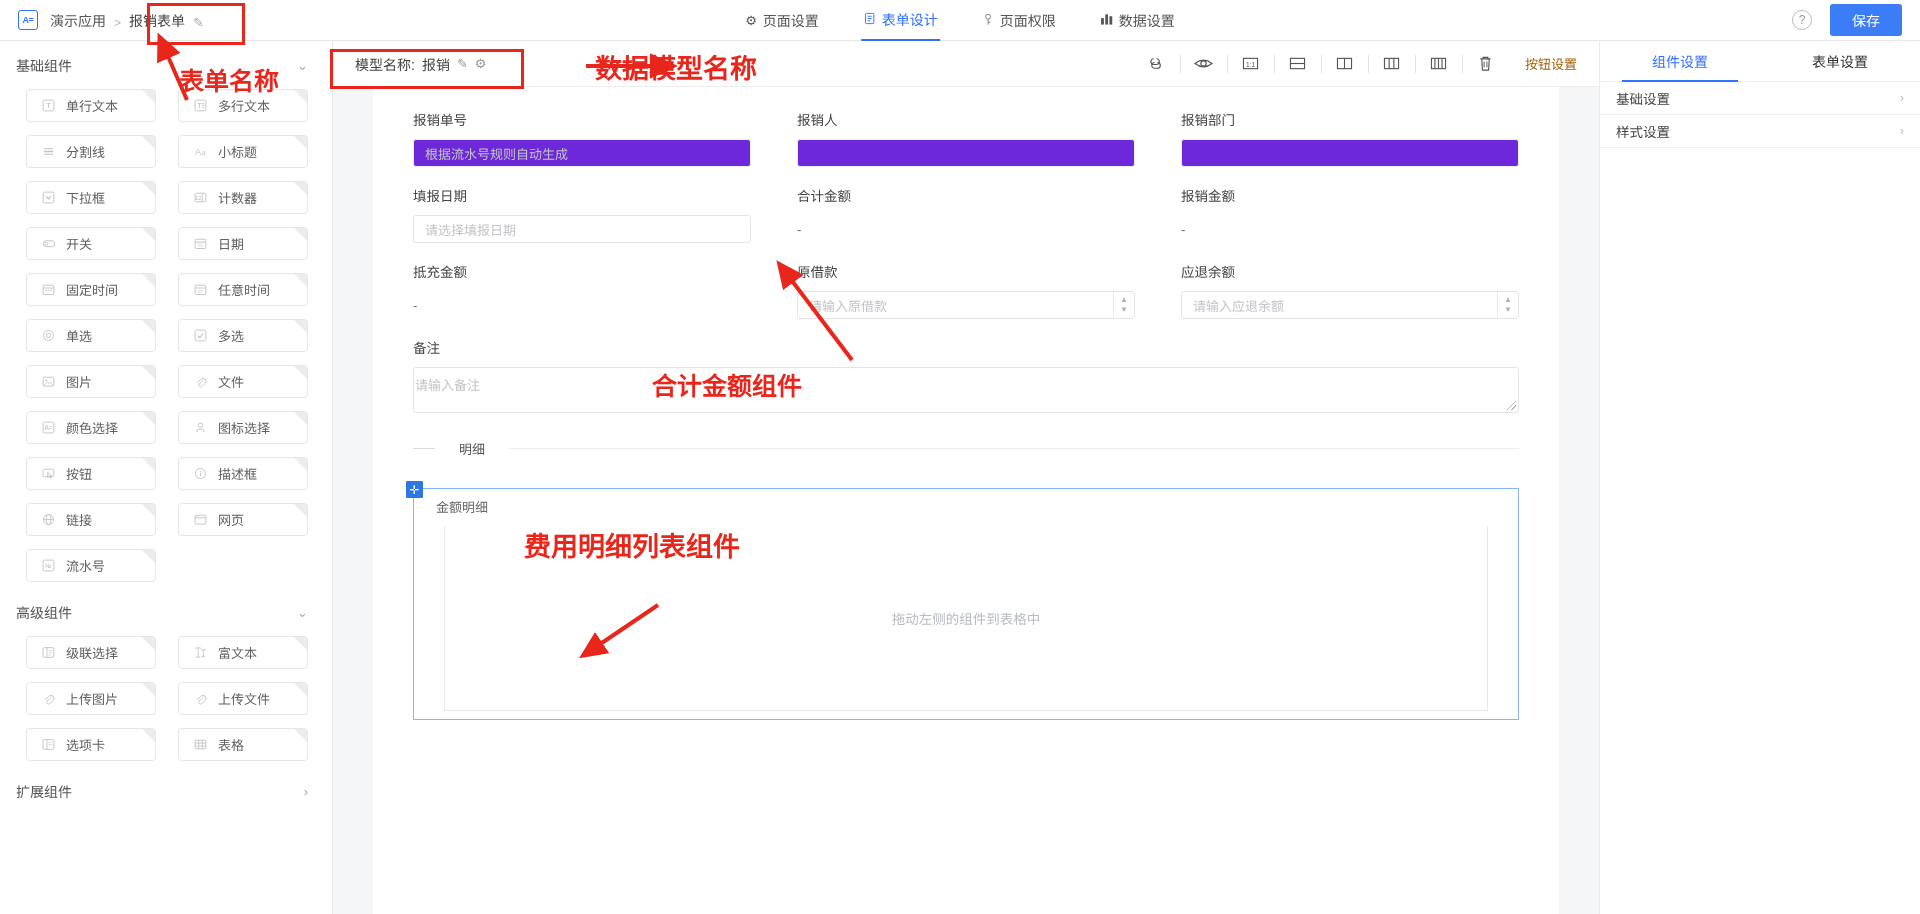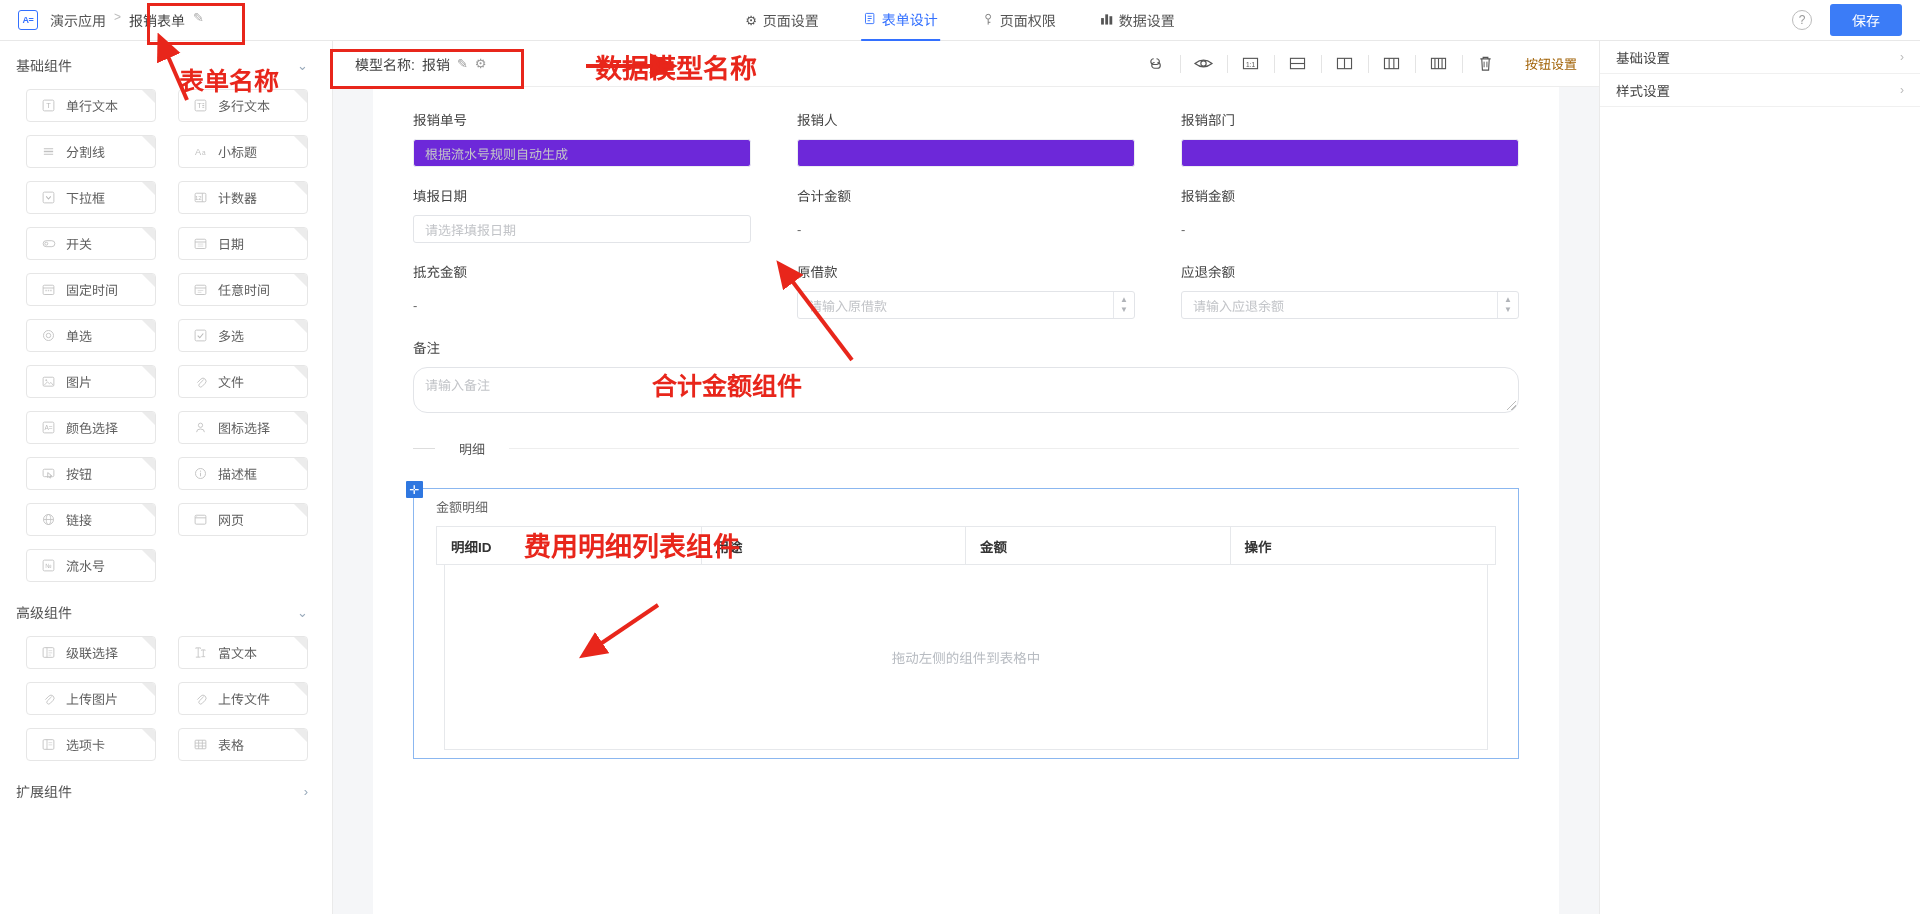--- a/index.html
+++ b/index.html
@@ -16,21 +16,21 @@
   .topbar {
     position: absolute; top: 0; left: 0; width: 1920px; height: 41px;
     background: #fff; border-bottom: 1px solid #e8e8e8;
     display: flex; align-items: center;
   }
   .brand-logo {
     width: 20px; height: 20px; border: 1.5px solid #3370ff; border-radius: 3px;
     margin-left: 18px; display: flex; align-items: center; justify-content: center;
     font-size: 9px; color: #3370ff; font-weight: bold; letter-spacing: -0.5px;
   }
-  .breadcrumb { display: flex; align-items: flex-start; margin-left: 12px; font-size: 14px; color: #555; }
+  .breadcrumb { display: flex; align-items: flex-end; margin-left: 12px; font-size: 14px; color: #555; }
   .bc-sep { margin: 0 8px; color: #bbb; font-size: 12px; }
   .bc-current { color: #444; }
   .bc-edit { margin-left: 8px; color: #aaa; font-size: 13px; cursor: pointer; }
 
   .topnav { position: absolute; left: 50%; transform: translateX(-50%); display: flex; align-items: center; gap: 40px; }
   .topnav-item { display: flex; align-items: center; gap: 6px; font-size: 14px; color: #555; cursor: pointer; height: 41px; padding: 0 2px; }
   .topnav-item.active { color: #3370ff; border-bottom: 2px solid #3370ff; }
   .topnav-icon { font-size: 13px; line-height: 1; display: inline-block; }
 
   .top-right { position: absolute; right: 18px; display: flex; align-items: center; gap: 18px; }
@@ -100,22 +100,22 @@
   }
   .finput.filled { background: #6d28d9; border-color: #eceef1; }
   .finput.stepper { padding-right: 0; position: relative; }
   .stepper-ctl {
     margin-left: auto; width: 21px; height: 26px; border-left: 1px solid #e6e8ec;
     display: flex; flex-direction: column; align-items: center; justify-content: center;
     color: #b0b3b8; font-size: 8px; line-height: 10px; cursor: pointer;
   }
   .fvalue { font-size: 13px; color: #666; height: 28px; display: flex; align-items: center; }
   .ftextarea {
-    height: 46px; border: 1px solid #e2e4e8; border-radius: 14px; background: #fff;
-    padding: 7px 11px; font-size: 13px; color: #c2c4c8; position: relative;
+    height: 46px; border: 1px solid #e2e4e8; border-radius: 3px; background: #fff;
+    padding: 7px 1px; font-size: 13px; color: #c2c4c8; position: relative;
   }
   .ftextarea::after {
     content: ""; position: absolute; right: 2px; bottom: 2px; width: 9px; height: 9px;
     background:
       linear-gradient(135deg, transparent 45%, #bbb 45%, #bbb 55%, transparent 55%),
       linear-gradient(135deg, transparent 70%, #bbb 70%, #bbb 80%, transparent 80%);
   }
   .full-span { grid-column: 1 / 4; }
 
   .divider-row { display: flex; align-items: center; gap: 8px; padding: 22px 40px 0 40px; }
@@ -663,36 +663,32 @@
 
         <div class="divider-row">
           <div class="dv-line-s"></div>
           <div class="dv-text">明细</div>
           <div class="dv-line-l"></div>
         </div>
 
         <div class="table-wrap">
           <div class="drag-handle">✛</div>
           <div class="table-title">金额明细</div>
-          <div class="dtable">
-            <div class="dthead">
-              <div class="dth">明细ID</div>
-              <div class="dth">用途</div>
-              <div class="dth">金额</div>
-              <div class="dth">操作</div>
-            </div>
-          </div>
           <div class="dtbody">拖动左侧的组件到表格中</div>
         </div>
 
       </div>
     </div>
   </div>
 
   <div class="rightpanel">
+    <div class="rp-tabs">
+      <div class="rp-tab active">组件设置</div>
+      <div class="rp-tab">表单设置</div>
+    </div>
     <div class="rp-row">
       <span>基础设置</span>
       <span class="chev">›</span>
     </div>
     <div class="rp-row">
       <span>样式设置</span>
       <span class="chev">›</span>
     </div>
   </div>
 

